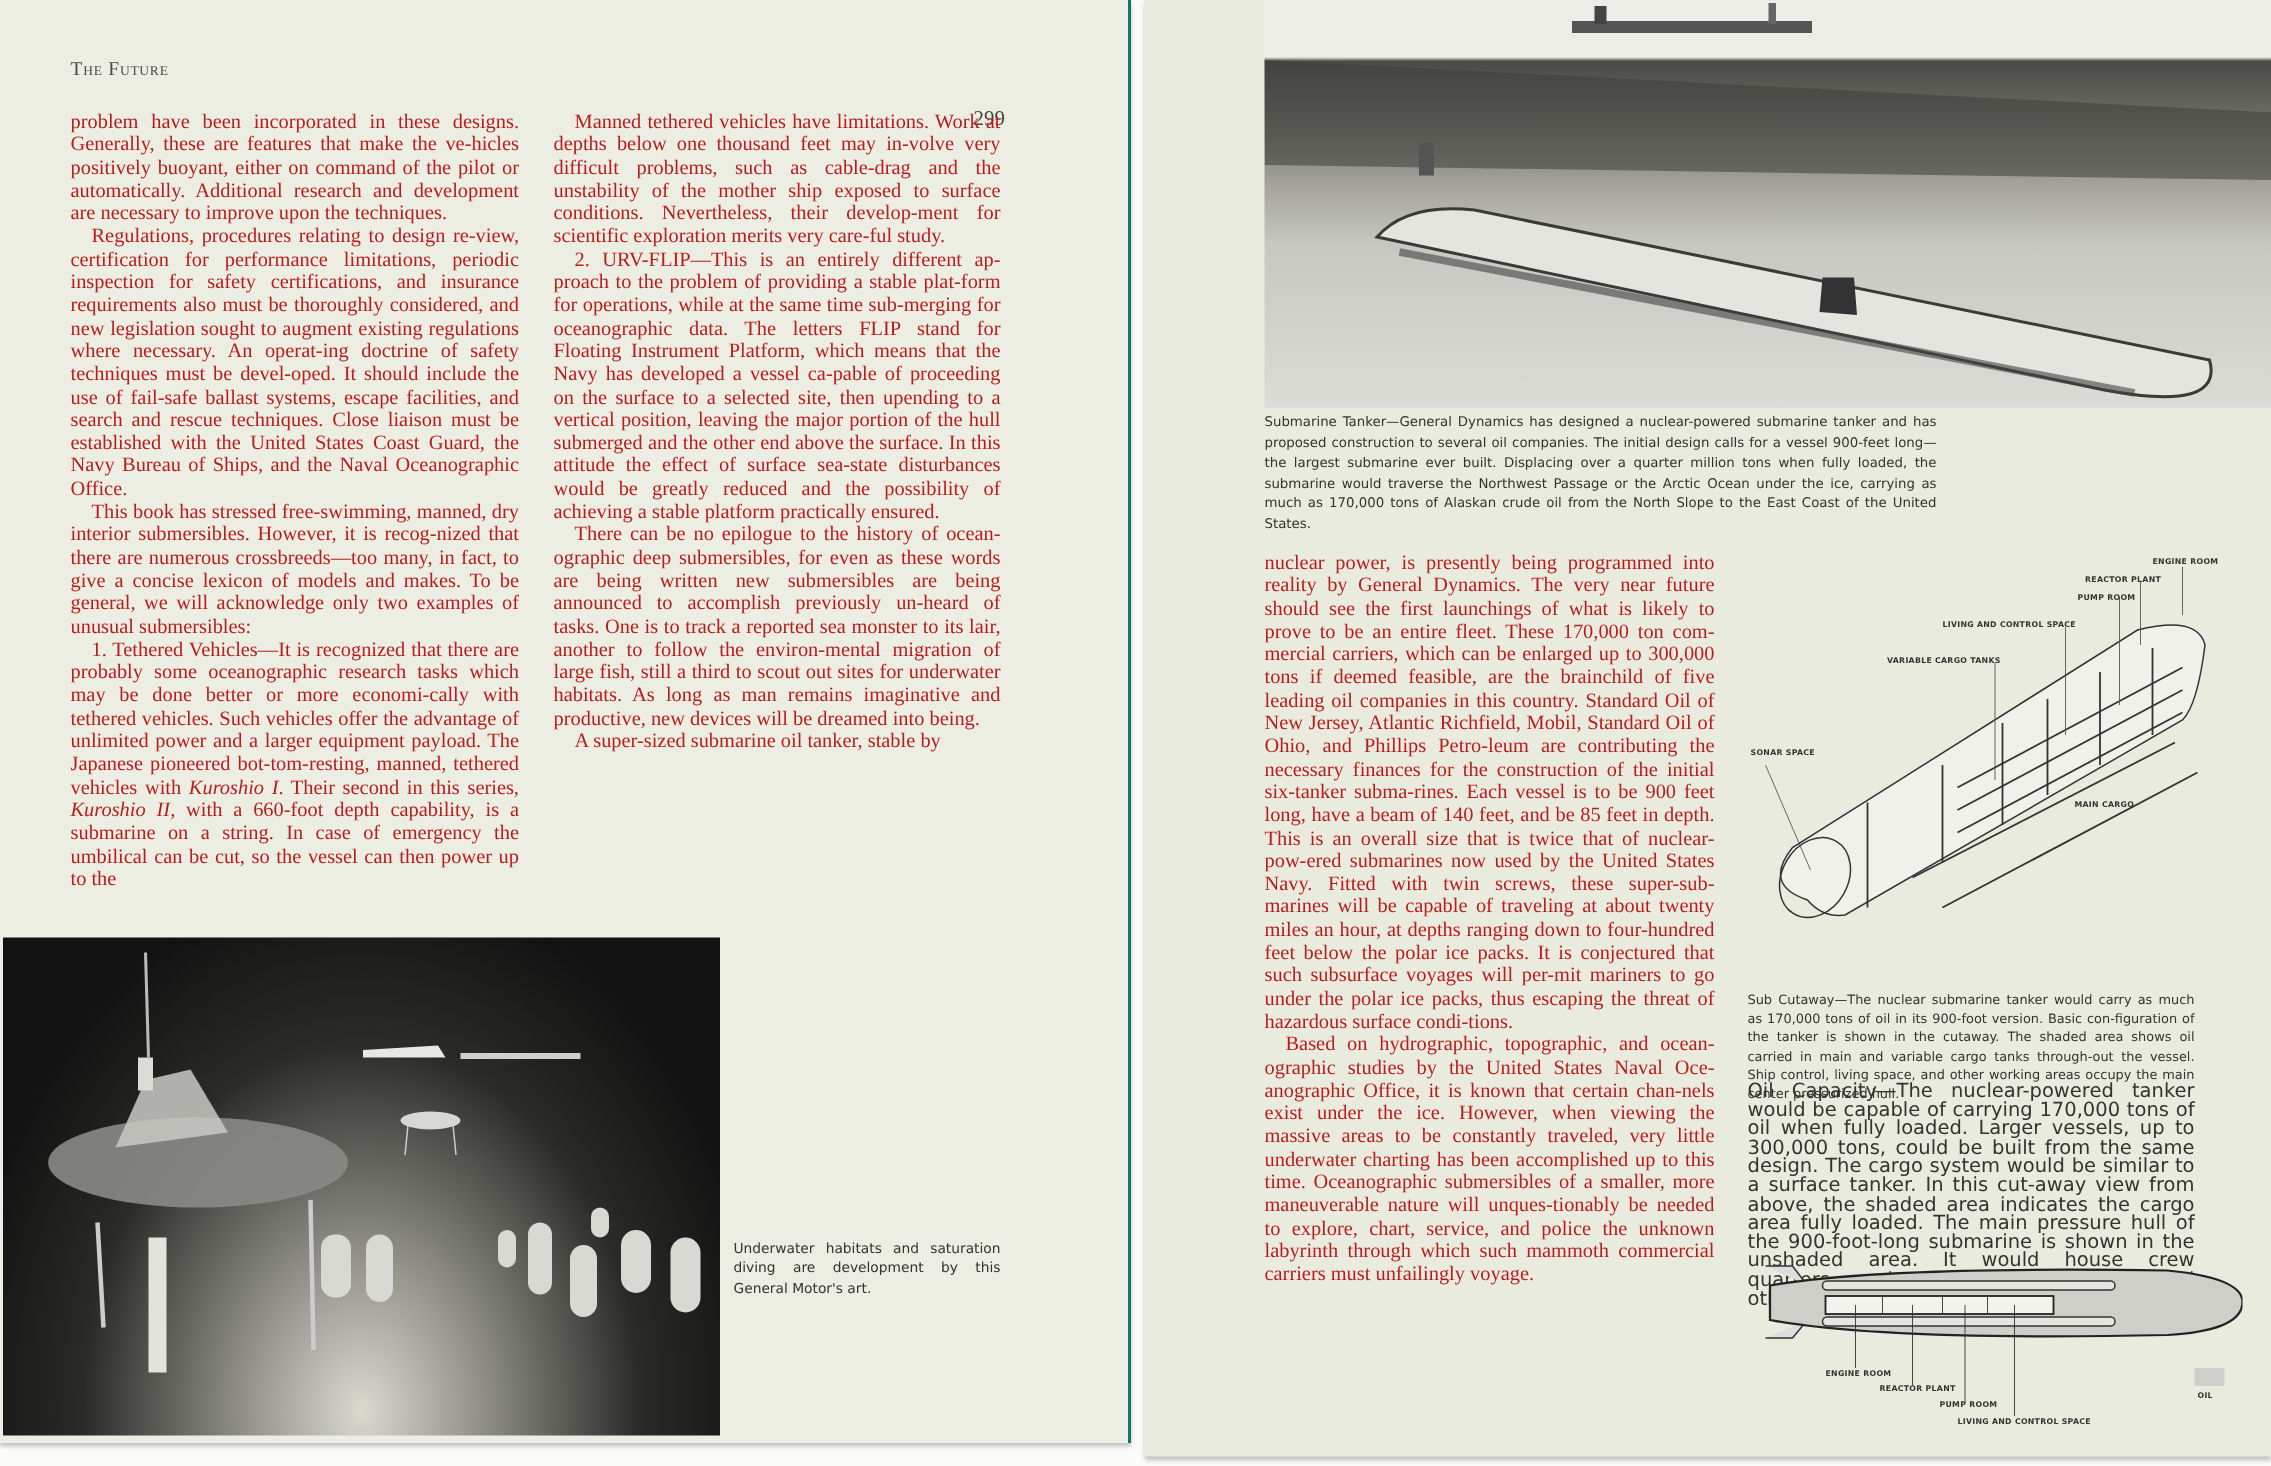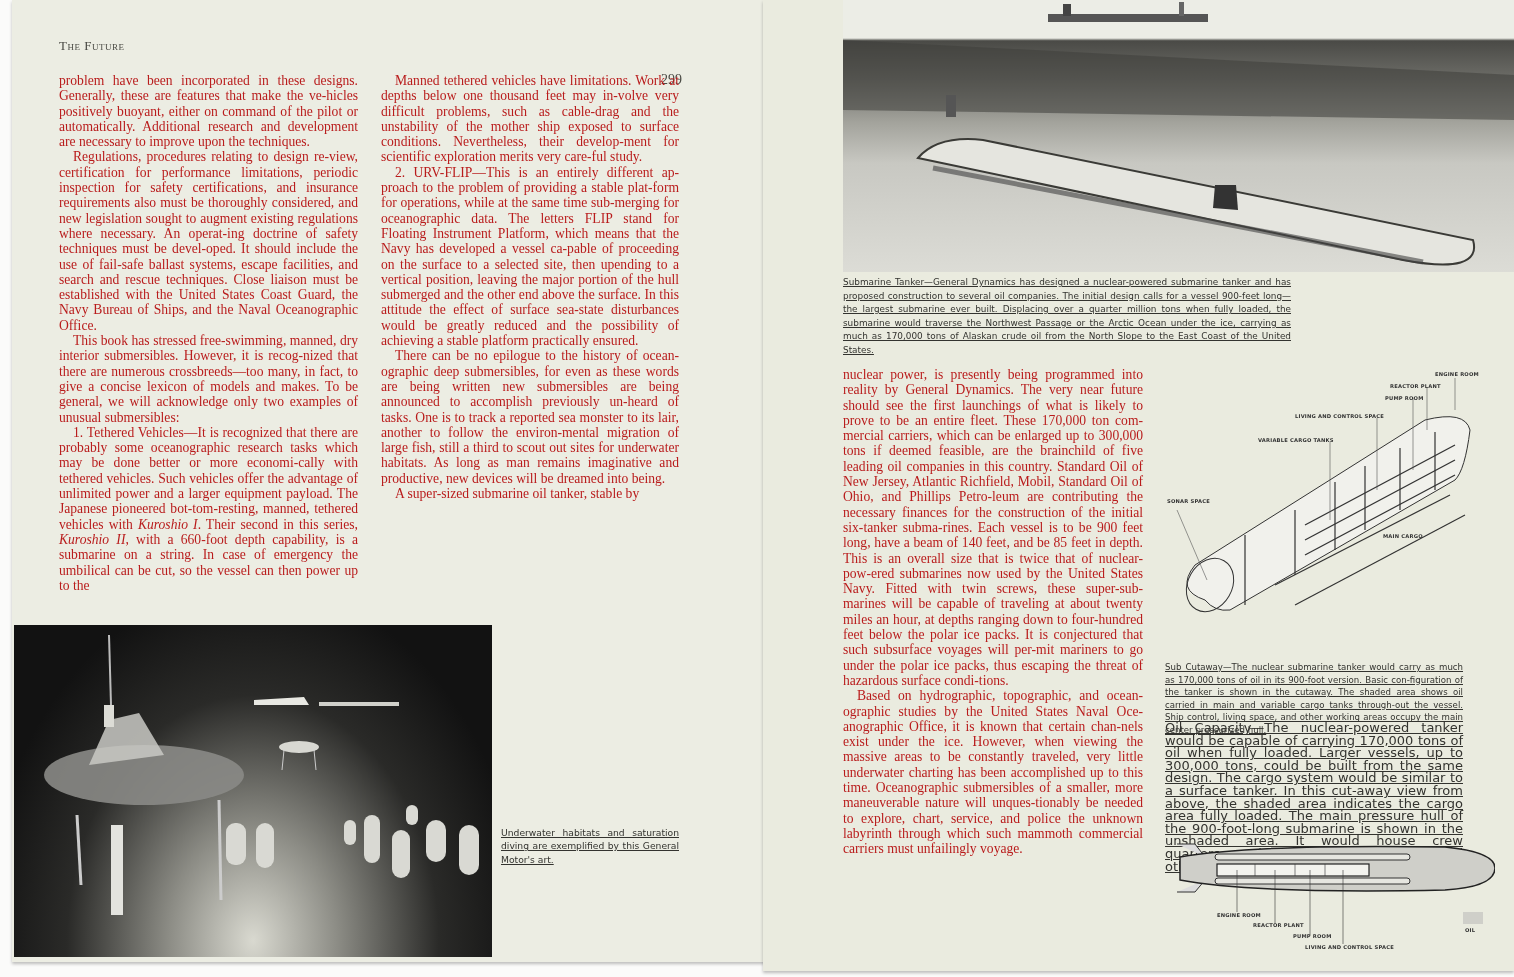--- a/index.html
+++ b/index.html
@@ -6,21 +6,21 @@
   body {
     width:1514px; height:977px; position:relative; overflow:hidden;
     background:#fbfbfa;
     font-family:"Liberation Serif", "DejaVu Serif", serif;
     color:#3a3a36;
   }
   .page {
     position:absolute; top:0; background:#ecede3;
     box-shadow: 0 2px 3px rgba(0,0,0,0.25);
   }
-  #left-page { left:12px; width:752px; height:962px; border-right:2px solid #be185d; }
+  #left-page { left:0; width:752px; height:962px; border-right:2px solid #0f766e; }
   #right-page { left:763px; width:751px; height:971px; background:#eaebdf; }
   .running-head {
     position:absolute; top:38px; left:47px;
     font-size:13px; letter-spacing:0.5px; font-variant:small-caps;
     color:#4a4a44;
   }
   .folio { position:absolute; top:37px; left:649px; font-size:14px; color:#4a4a44;margin-top:35px; }
   .col {
     position:absolute; font-size:13.6px; line-height:15.3px;
     text-align:justify; hyphens:manual; color:#b91c1c;
@@ -32,21 +32,21 @@
   #left-col-2 { left:369px; top:73px; width:298px; }
   .photo {
     position:absolute; overflow:hidden;
   }
   #habitat-photo {
     left:2px; top:625px; width:478px; height:332px;
     background: radial-gradient(ellipse at 50% 95%, #d9d9d0 0%, #8c8c85 25%, #2a2a28 55%, #121212 80%);
   }
   .caption-sans {
     position:absolute; font-family:"DejaVu Sans", "Liberation Sans", sans-serif;
-    font-size:9.2px; line-height:13.3px; color:#33332f; text-align:justify;text-decoration:underline;
+    font-size:9.2px; line-height:13.3px; color:#33332f; text-align:justify;
   }
   #habitat-caption { left:489px; top:826px; width:178px; }
   #tanker-photo {
     left:843px; top:0; width:671px; height:272px;
     background:linear-gradient(to bottom, #ecede6 0%, #ecede6 14%, #4a4a46 15%, #6a6a65 28%, #a3a39c 45%, #c8c8c2 60%, #dcdcd6 100%);
   }
   #tanker-caption { left:843px; top:276px; width:448px; font-size:8.9px; line-height:13.6px; }
   #right-col { left:843px; top:367px; width:300px; }
   #cutaway-diagram {
     position:absolute; left:1165px; top:370px; width:330px; height:250px;
@@ -104,21 +104,21 @@
         <rect x="242" y="198" width="18" height="45" rx="9"></rect>
         <rect x="330" y="195" width="12" height="25" rx="6"></rect>
         <rect x="350" y="190" width="16" height="48" rx="8"></rect>
         <rect x="378" y="205" width="18" height="48" rx="9"></rect>
         <rect x="412" y="195" width="20" height="42" rx="10"></rect>
         <rect x="445" y="200" width="20" height="50" rx="10"></rect>
         <rect x="392" y="180" width="12" height="20" rx="6"></rect>
       </g>
     </svg>
   </div>
-  <div id="habitat-caption" class="caption-sans">Underwater habitats and saturation diving are exemplified by this General Motor's art.</div>
+  <div id="habitat-caption" class="caption-sans">Underwater habitats and saturation diving are development by this General Motor's art.</div>
 </div>
 
 <div id="right-page" class="page"></div>
 
 <div id="tanker-photo" class="photo">
   <svg width="671" height="272" viewBox="0 0 671 272">
 
     <rect x="205" y="14" width="160" height="8" fill="#555"></rect>
     <rect x="220" y="4" width="8" height="12" fill="#444"></rect>
     <rect x="336" y="2" width="5" height="14" fill="#666"></rect>

